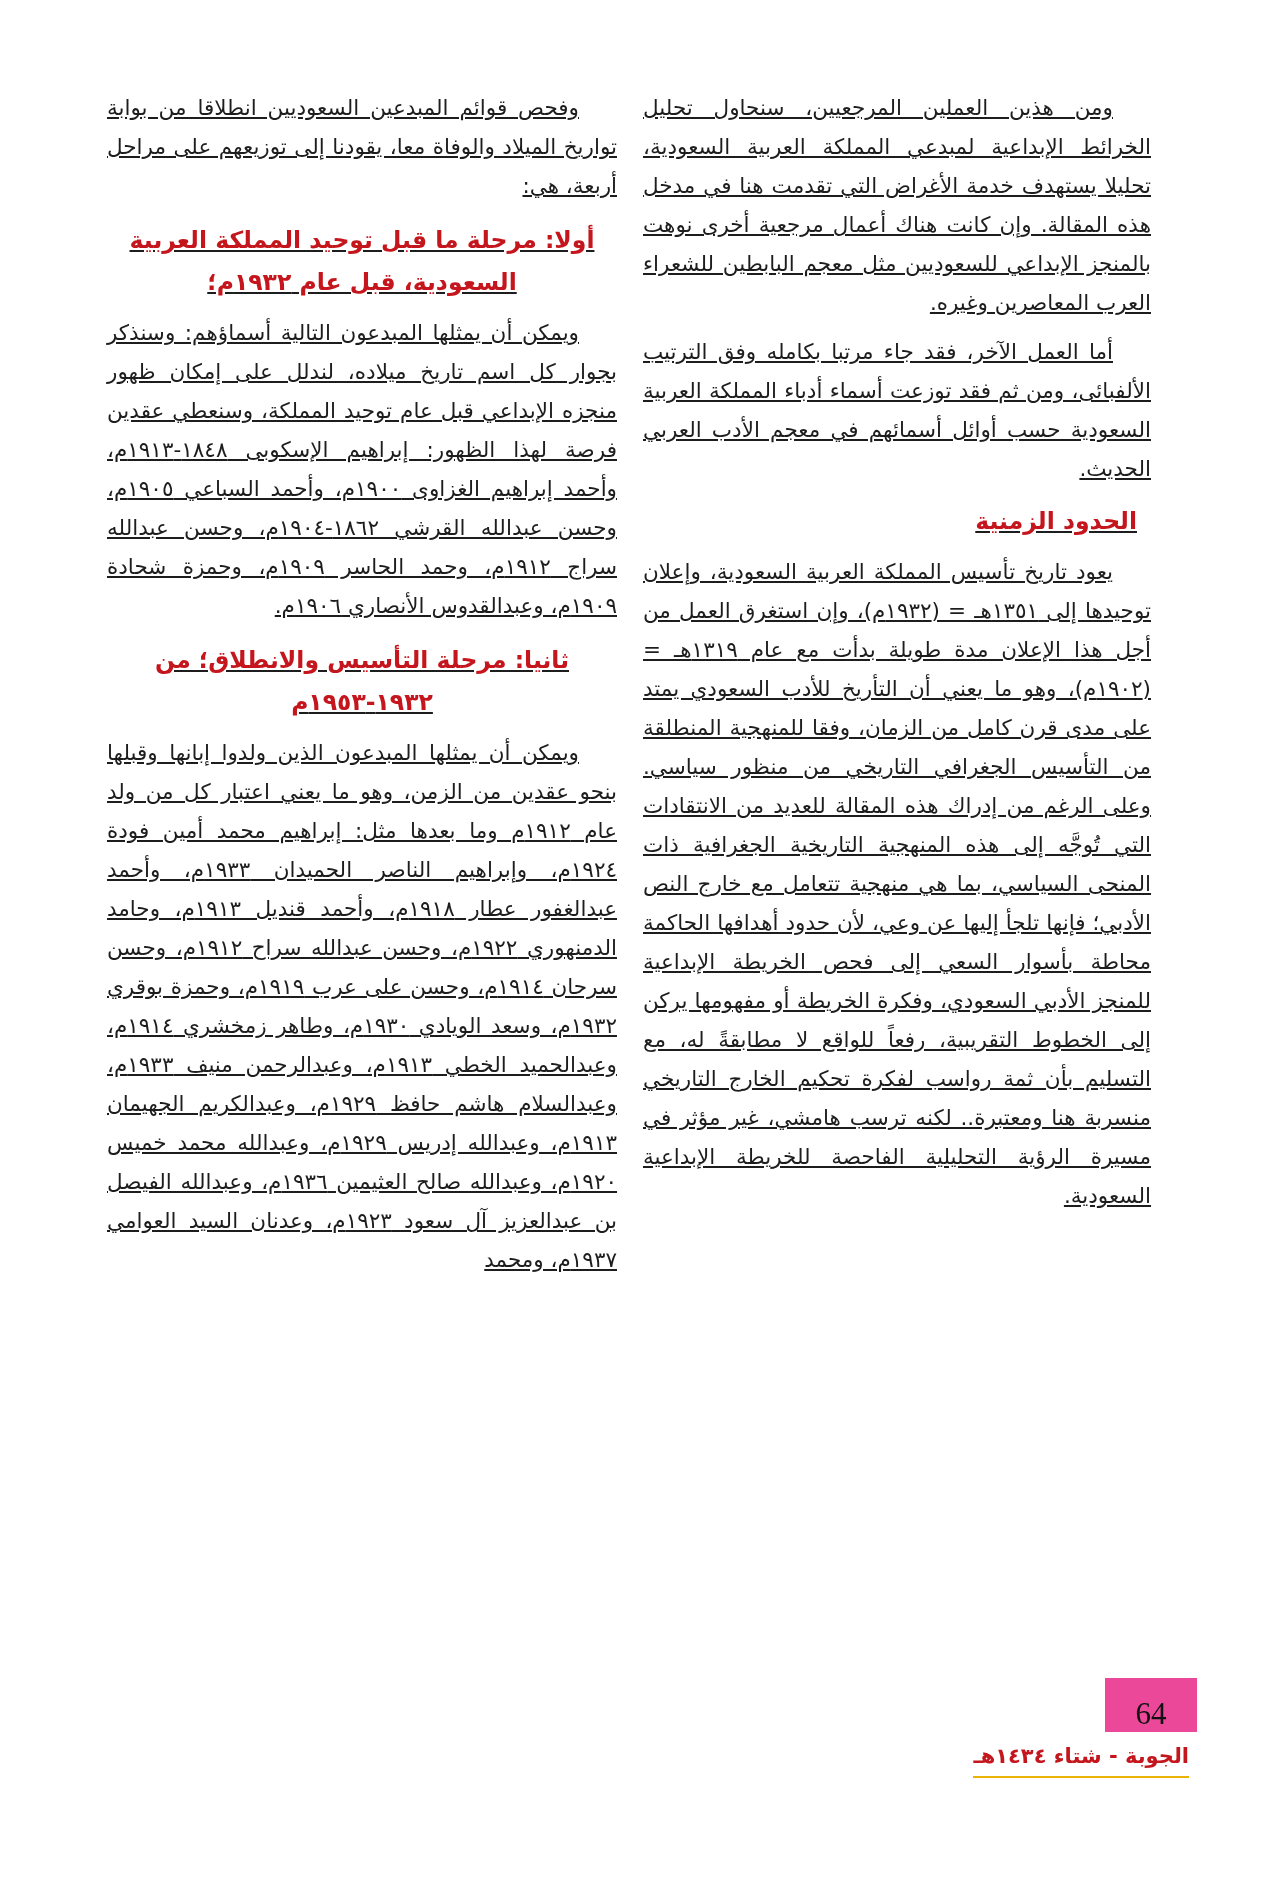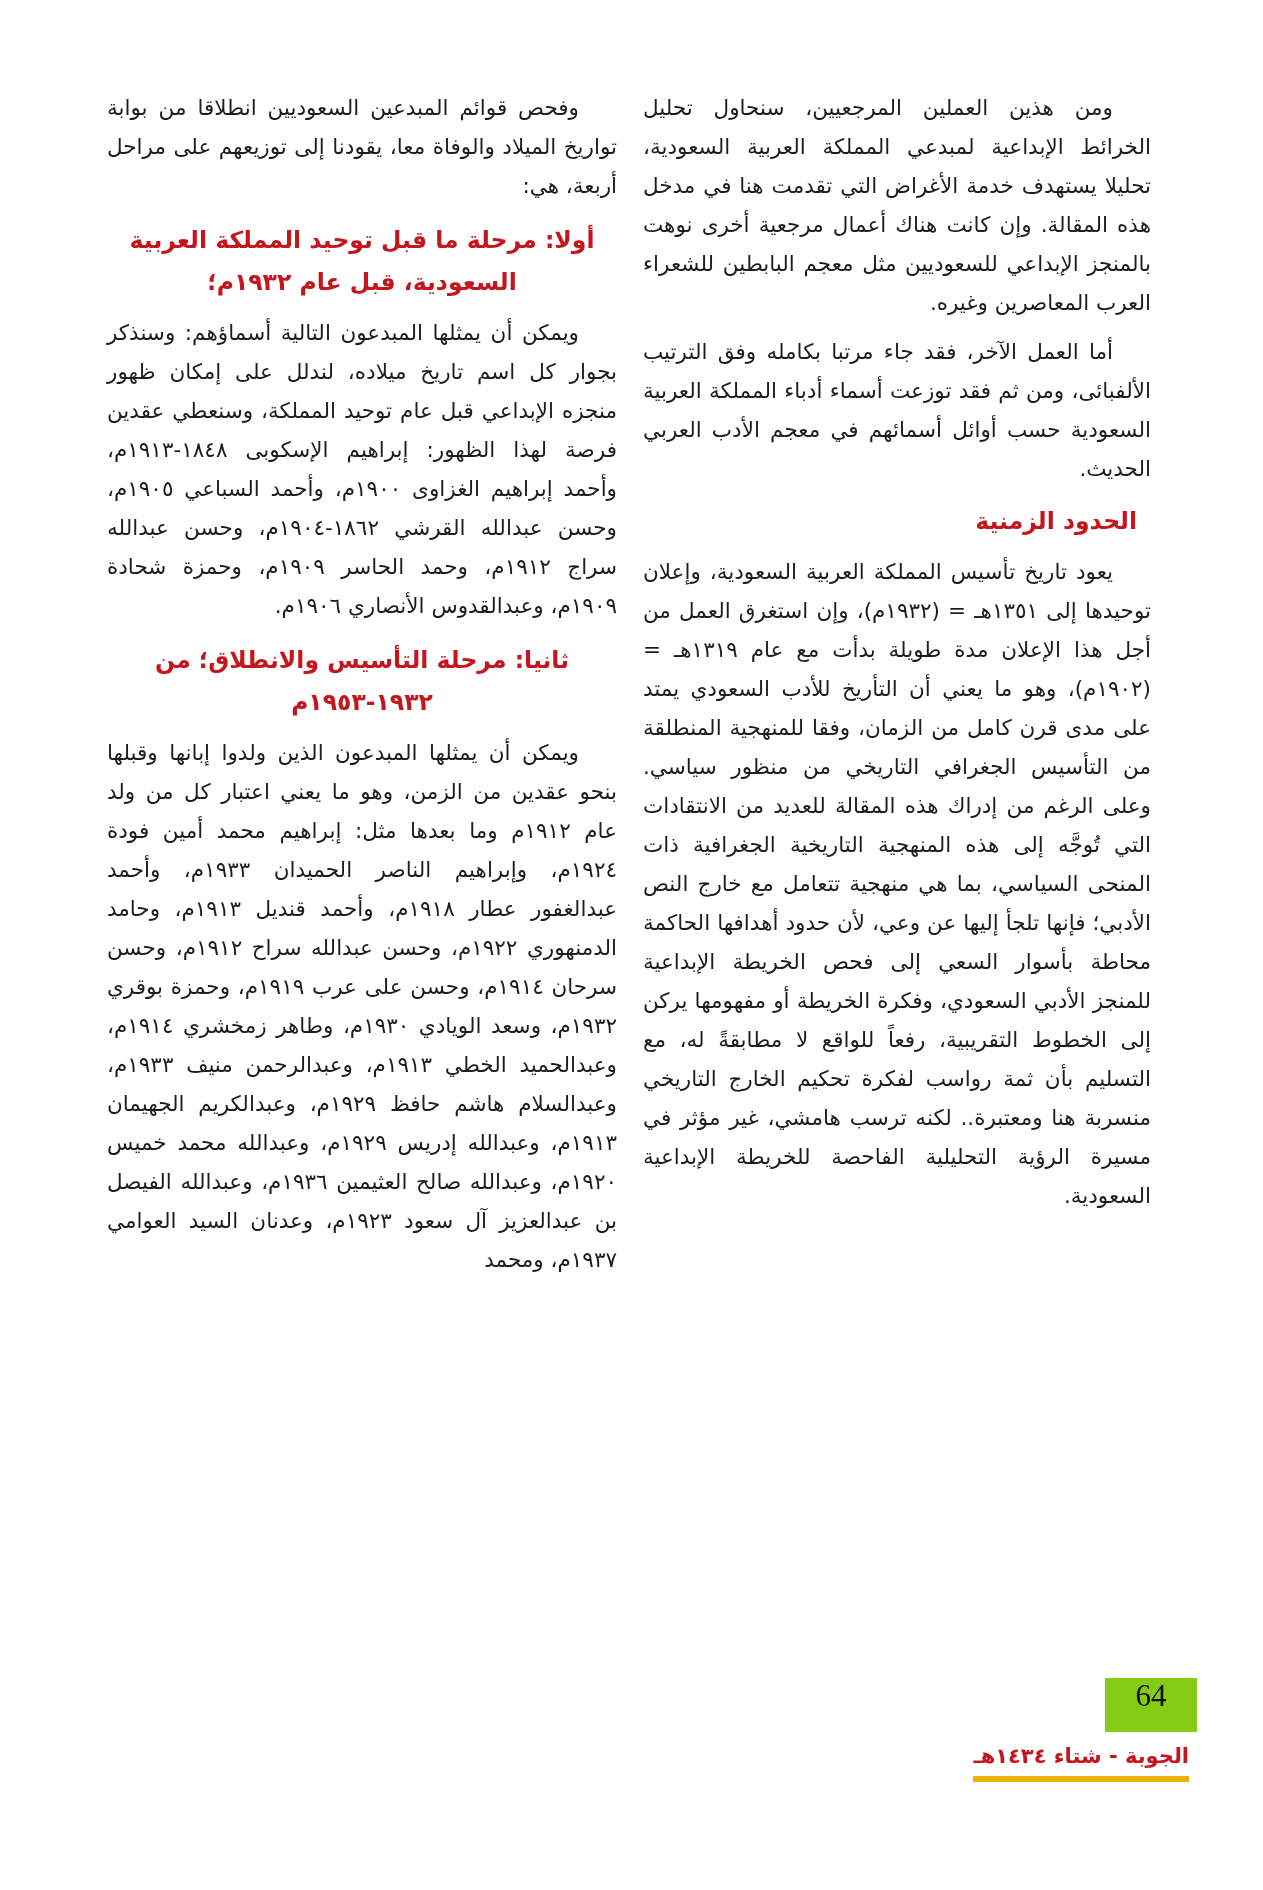--- a/index.html
+++ b/index.html
@@ -21,20 +21,21 @@
     top: 88px;
     right: 112px;
     display: flex;
     gap: 26px;
   }
   .col {
     font-size: 21.5px;
     line-height: 39px;
     text-align: justify;
     color: #1d1d1d;
+    text-decoration: underline;
   }
   .col-right { width: 508px; }
   .col-left  { width: 510px; }
   .col p {
     margin: 0 0 10px 0;
     text-indent: 38px;
   }
   .heading {
     color: #c4161c;
     font-weight: bold;
@@ -52,41 +53,41 @@
     line-height: 46px;
     margin: 10px 0 8px 0;
     text-indent: 14px;
   }
   .pagenum-box {
     position: absolute;
     top: 1678px;
     right: 66px;
     width: 92px;
     height: 54px;
-    background: #84cc16;
+    background: #ec4899;
     display: flex;
-    align-items: flex-start;
+    align-items: flex-end;
     justify-content: center;
   }
   .pagenum-box span {
     font-family: "Liberation Serif", serif;
     font-size: 31px;
     color: #111111;
     direction: ltr;
   }
   .journal-line {
     position: absolute;
     top: 1742px;
     right: 74px;
     color: #c4161c;
     font-weight: bold;
     font-size: 21px;
     line-height: 28px;
     padding-bottom: 6px;
-    border-bottom: 6px solid #eab308;
+    border-bottom: 2px solid #eab308;
   }
 </style>
 </head>
 <body>
 
 <div class="page">
 
   <div class="content">
 
     <section class="col col-right">

